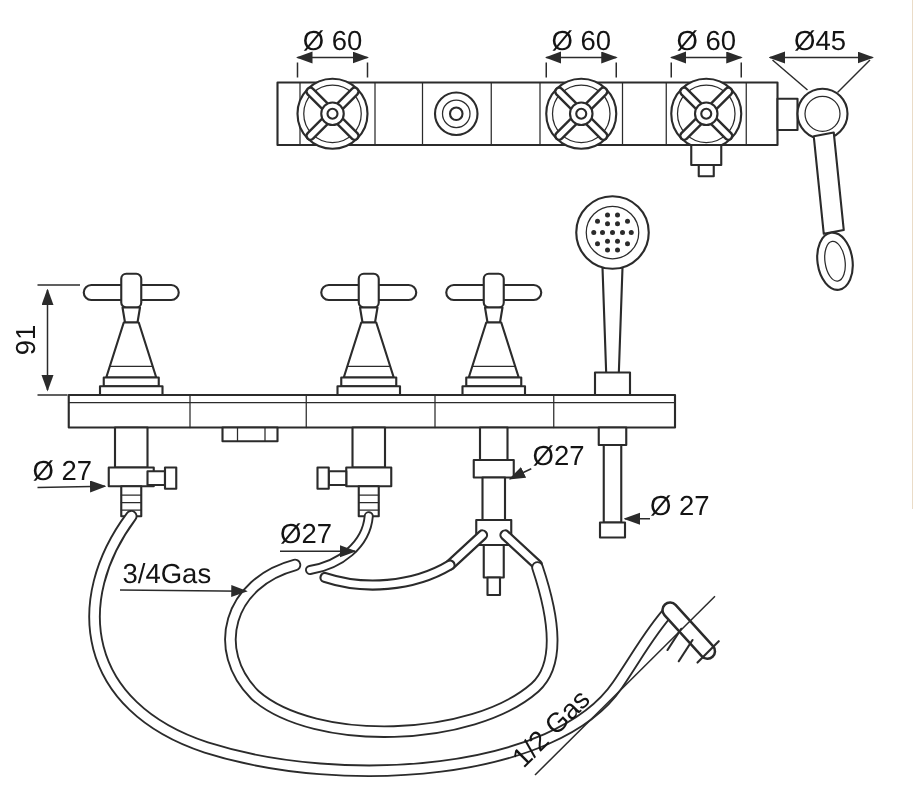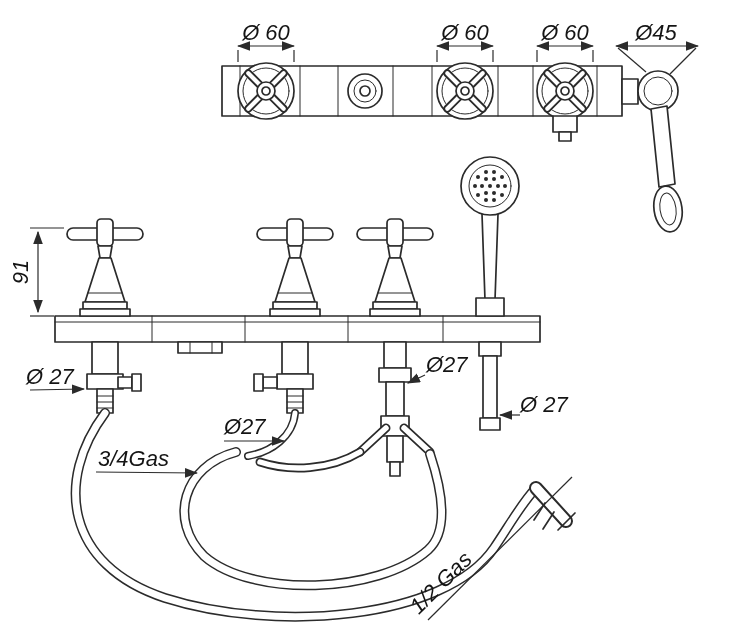--- a/index.html
+++ b/index.html
@@ -1,16 +1,16 @@
 <!DOCTYPE html>
 <html><head>
 <meta charset="utf-8">
 <style>
   html,body{margin:0;padding:0;background:#fff;}
-  .page{width:730px;height:637px;position:relative;background:#a16207;overflow:hidden;font-style:italic;}
+  .page{width:730px;height:637px;position:relative;background:#a16207;overflow:hidden;}
   svg .ln{fill:none;stroke:#2b2b2b;stroke-width:1.7;stroke-linecap:round;stroke-linejoin:round}
   svg .lnw{fill:#fff;stroke:#2b2b2b;stroke-width:1.7;stroke-linejoin:round}
   svg .thin{stroke-width:1}
   svg .dim{fill:none;stroke:#2b2b2b;stroke-width:1.2}
   svg .hb{fill:none;stroke:#2b2b2b;stroke-linecap:round}
   svg .hw{fill:none;stroke:#fff;stroke-linecap:round}
   svg text{font-family:"Liberation Sans","DejaVu Sans",sans-serif;font-size:22px;fill:#141414}
 </style>
 </head>
 <body>

